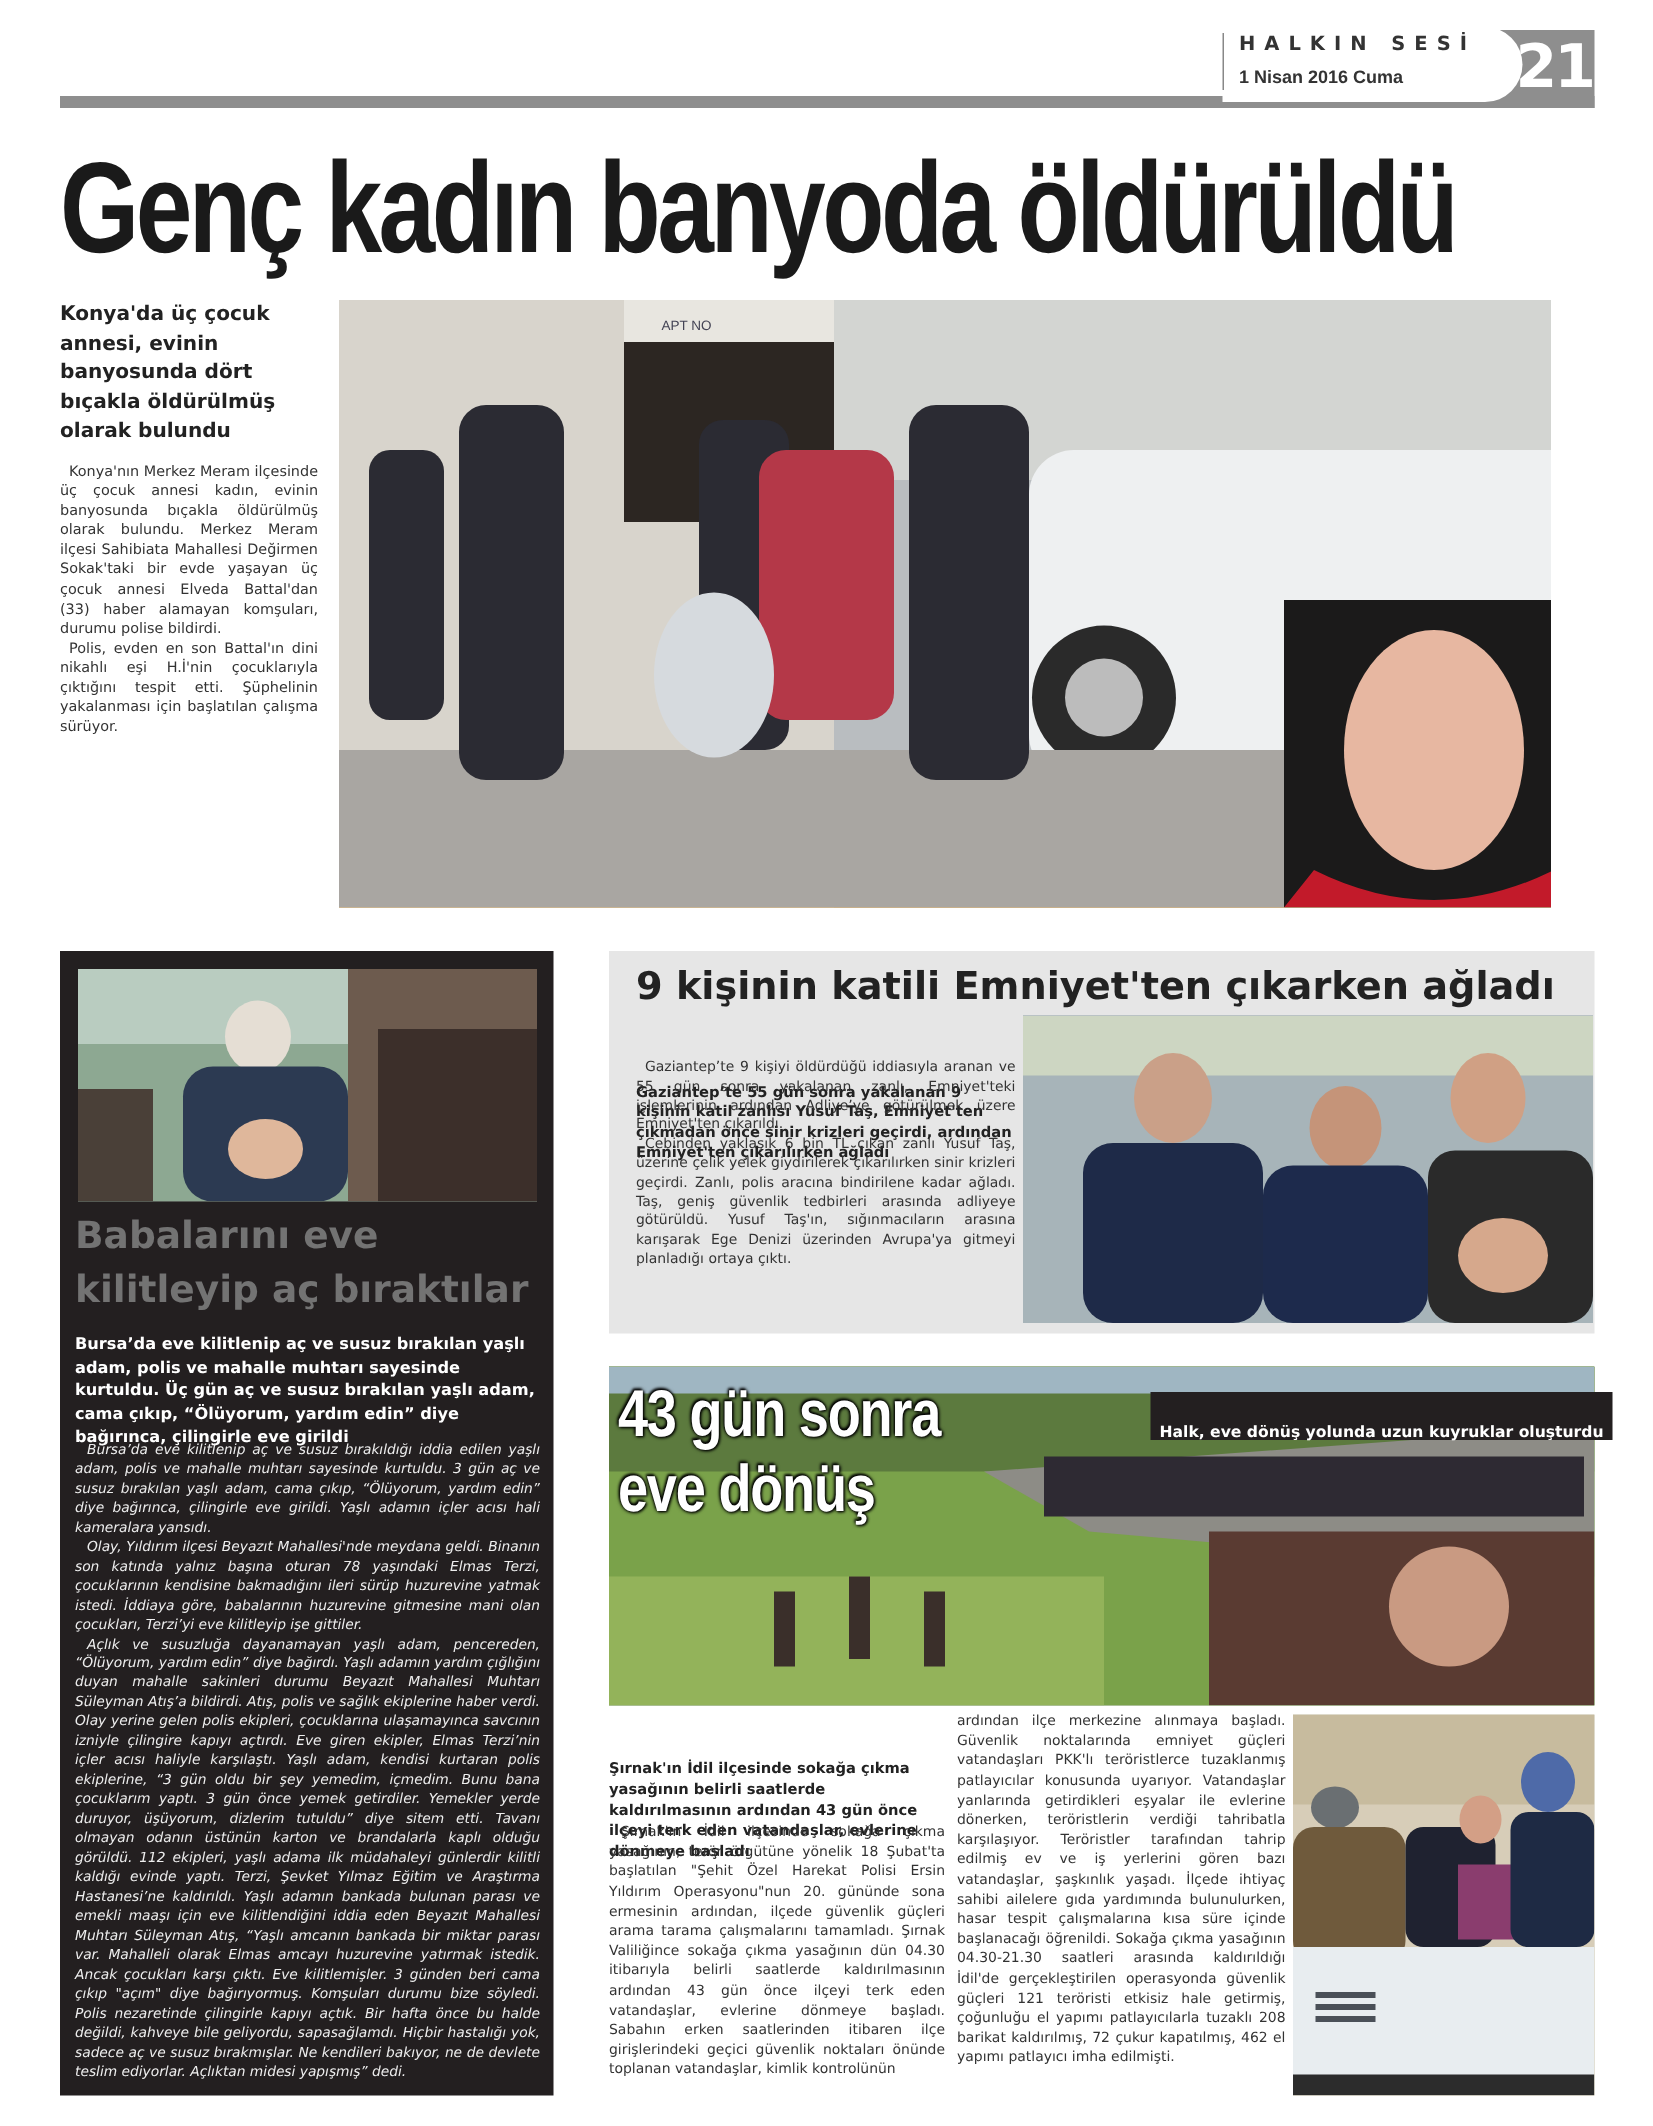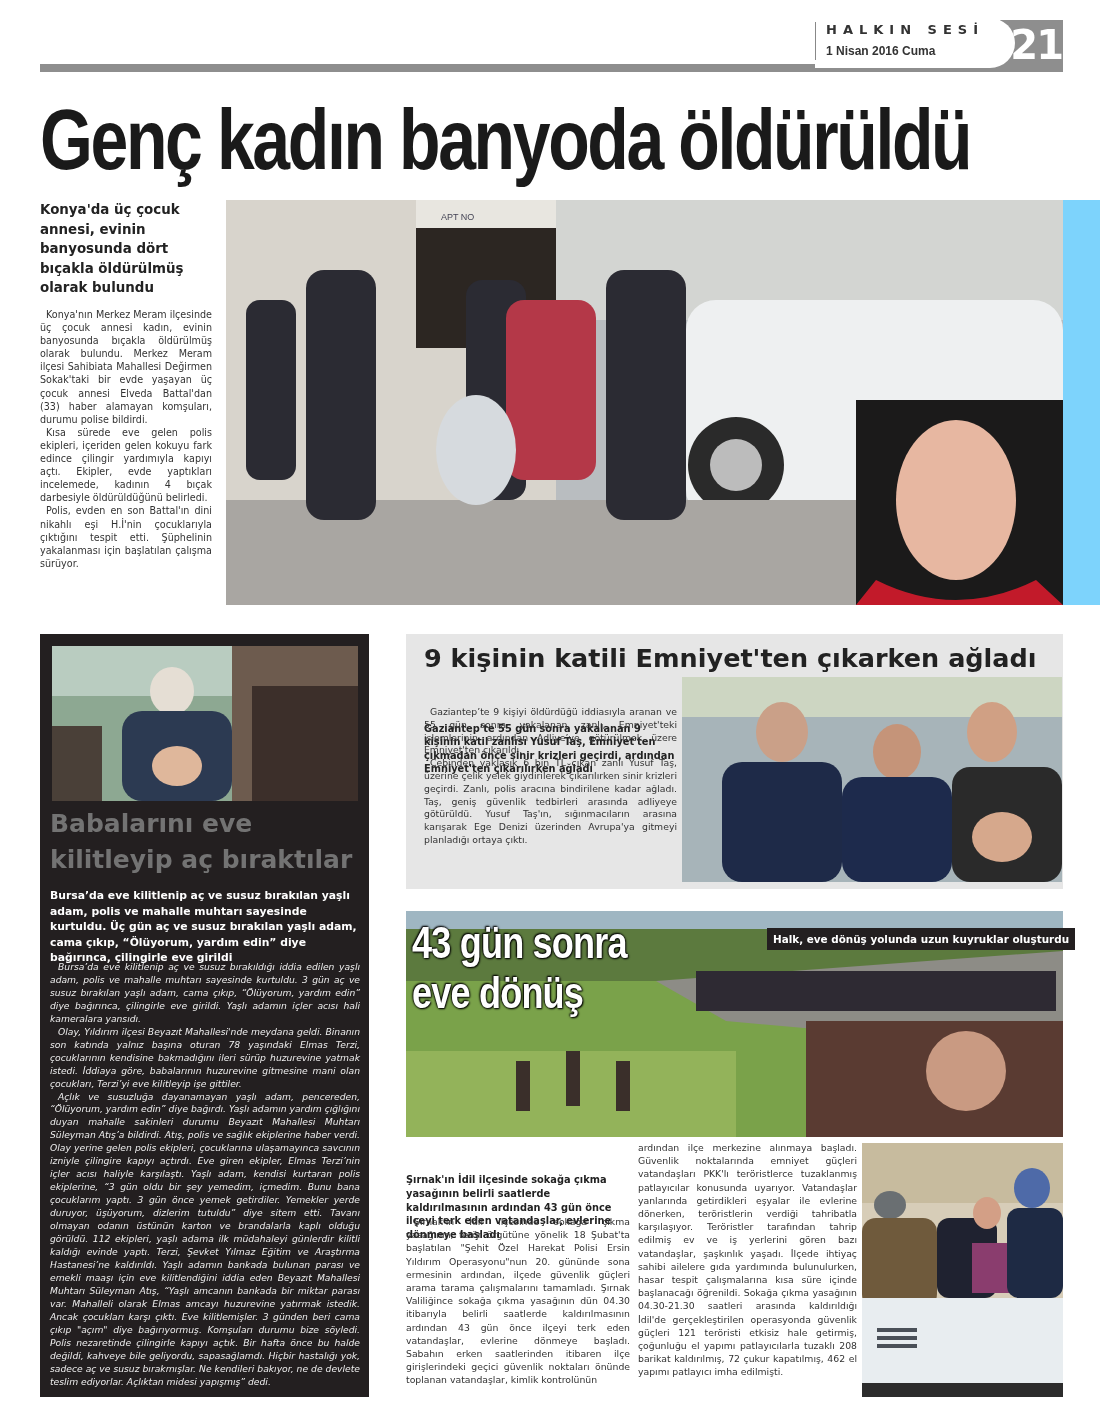--- a/index.html
+++ b/index.html
@@ -15,42 +15,42 @@
   .mast-date { position: absolute; left: 826px; top: 44px; font-weight: bold; font-size: 12px; color: #333; }
   .mast-num { position: absolute; left: 1002px; top: 20px; width: 60px; text-align: right; font-family: "DejaVu Sans", sans-serif; font-weight: bold; font-size: 40px; color: #fff; line-height: 50px; letter-spacing: -2px; }
 
   
   .headline { position: absolute; left: 40px; top: 92px; width: 1025px; font-family: "Liberation Sans", sans-serif; font-weight: bold; font-size: 86px; line-height: 94px; color: #1a1a1a; letter-spacing: -3px; transform: scaleX(0.79); transform-origin: left top; white-space: nowrap; }
 
   
   .s1-deck { position: absolute; left: 40px; top: 200px; width: 180px; font-family: "DejaVu Sans", sans-serif; font-weight: bold; font-size: 13.4px; line-height: 19.5px; color: #222; }
   .s1-body { position: absolute; left: 40px; top: 308px; width: 172px; font-family: "DejaVu Sans", sans-serif; font-size: 9.6px; line-height: 13.1px; color: #333; text-align: justify; }
   .s1-body p { text-indent: 6px; }
-  .s1-photo { position: absolute; left: 226px; top: 200px; width: 874px; height: 405px; overflow: hidden; background: #7dd3fc; }
+  .s1-photo { position: absolute; left: 226px; top: 200px; width: 808px; height: 405px; overflow: hidden; background: #a16207; }
 
   
   .s2-box { position: absolute; left: 40px; top: 634px; width: 329px; height: 763px; background: #231f20; }
   .s2-photo { position: absolute; left: 52px; top: 646px; width: 306px; height: 155px; overflow: hidden; background: #7c8a7e; }
   .s2-title { position: absolute; left: 50px; top: 806px; width: 310px; font-family: "DejaVu Sans", sans-serif; font-weight: bold; font-size: 25px; line-height: 36px; color: #737373; }
   .s2-deck { position: absolute; left: 50px; top: 888px; width: 312px; font-family: "DejaVu Sans", sans-serif; font-weight: bold; font-size: 10.8px; line-height: 15.5px; color: #fff; }
   .s2-body { position: absolute; left: 50px; top: 961px; width: 310px; font-family: "DejaVu Sans", sans-serif; font-size: 9.2px; line-height: 12.95px; color: #eee; text-align: justify; }
   .s2-body p { text-indent: 8px; font-style: italic; }
 
   
   .s3-box { position: absolute; left: 406px; top: 634px; width: 657px; height: 255px; background: #e6e6e6; }
   .s3-title { position: absolute; left: 424px; top: 638px; width: 640px; font-family: "DejaVu Sans", sans-serif; font-weight: bold; font-size: 25.5px; line-height: 40px; color: #222; white-space: nowrap; }
   .s3-deck { position: absolute; left: 424px; top: 678px; width: 255px; font-family: "DejaVu Sans", sans-serif; font-weight: bold; font-size: 9.8px; line-height: 13.4px; color: #222; margin-top: 44px; }
   .s3-body { position: absolute; left: 424px; top: 706px; width: 253px; font-family: "DejaVu Sans", sans-serif; font-size: 9.3px; line-height: 12.8px; color: #333; text-align: justify; }
   .s3-body p { text-indent: 6px; }
   .s3-photo { position: absolute; left: 682px; top: 677px; width: 380px; height: 205px; overflow: hidden; background: #8a9aa6; }
 
   
   .s4-photo { position: absolute; left: 406px; top: 911px; width: 657px; height: 226px; overflow: hidden; background: #6b8a4a; }
   .s4-title { position: absolute; left: 412px; top: 918px; width: 320px; font-family: "Liberation Sans", sans-serif; font-weight: bold; font-size: 44px; line-height: 50px; color: #fff; letter-spacing: -1px; transform: scaleX(0.82); transform-origin: left top; text-shadow: 0 0 3px #000, 1px 1px 2px #000, -1px -1px 2px #000; }
-  .s4-caption { position: absolute; left: 767px; top: 928px; height: 22px; padding: 0 6px; background: #231f20; color: #fff; font-family: "DejaVu Sans", sans-serif; font-weight: bold; font-size: 10.4px; line-height: 22px; white-space: nowrap; }
+  .s4-caption { position: absolute; left: 767px; top: 928px; height: 22px; padding: 16px 6px; background: #231f20; color: #fff; font-family: "DejaVu Sans", sans-serif; font-weight: bold; font-size: 10.4px; line-height: 22px; white-space: nowrap; }
   .s4-deck { position: absolute; left: 406px; top: 1143px; width: 225px; font-family: "DejaVu Sans", sans-serif; font-weight: bold; font-size: 9.8px; line-height: 13.8px; color: #222; margin-top: 30px; }
   .s4-col1 { position: absolute; left: 406px; top: 1215px; width: 224px; font-family: "DejaVu Sans", sans-serif; font-size: 9.3px; line-height: 13.2px; color: #333; text-align: justify; }
   .s4-col1 p { text-indent: 8px; }
   .s4-col2 { position: absolute; left: 638px; top: 1141px; width: 219px; font-family: "DejaVu Sans", sans-serif; font-size: 9.3px; line-height: 13.2px; color: #333; text-align: justify; }
   .s4-photo2 { position: absolute; left: 862px; top: 1143px; width: 201px; height: 254px; overflow: hidden; background: #c9c1ae; }
 
   svg { display: block; }
 </style>
 </head>
 <body>
@@ -61,21 +61,20 @@
 <div class="mast-vline"></div>
 <div class="mast-name">HALKIN SESİ</div>
 <div class="mast-date">1 Nisan 2016 Cuma</div>
 <div class="mast-num">21</div>
 
 <h1 class="headline">Genç kadın banyoda öldürüldü</h1>
 
 <div class="s1-deck">Konya'da üç çocuk annesi, evinin banyosunda dört bıçakla öldürülmüş olarak bulundu</div>
 <div class="s1-body">
   <p>Konya'nın Merkez Meram ilçesinde üç çocuk annesi kadın, evinin banyosunda bıçakla öldürülmüş olarak bulundu. Merkez Meram ilçesi Sahibiata Mahallesi Değirmen Sokak'taki bir evde yaşayan üç çocuk annesi Elveda Battal'dan (33) haber alamayan komşuları, durumu polise bildirdi.</p>
-  <p>Kısa sürede eve gelen polis ekipleri, içeriden gelen kokuyu fark edince çilingir yardımıyla kapıyı açtı. Ekipler, evde yaptıkları incelemede, kadının 4 bıçak darbesiyle öldürüldüğünü belirledi.</p>
   <p>Polis, evden en son Battal'ın dini nikahlı eşi H.İ'nin çocuklarıyla çıktığını tespit etti. Şüphelinin yakalanması için başlatılan çalışma sürüyor.</p>
 </div>
 <div class="s1-photo">
   <svg width="837" height="405" viewBox="0 0 837 405">
     <rect width="837" height="405" fill="#b9bdc0"></rect>
     <rect x="0" y="0" width="330" height="405" fill="#d8d4cc"></rect>
     <rect x="190" y="0" width="140" height="28" fill="#e8e6e0"></rect>
     <text x="215" y="20" font-family="Liberation Sans, sans-serif" font-size="9" fill="#445">APT NO</text>
     <rect x="190" y="28" width="140" height="120" fill="#2c2622"></rect>
     <rect x="330" y="0" width="507" height="120" fill="#d3d5d2"></rect>

